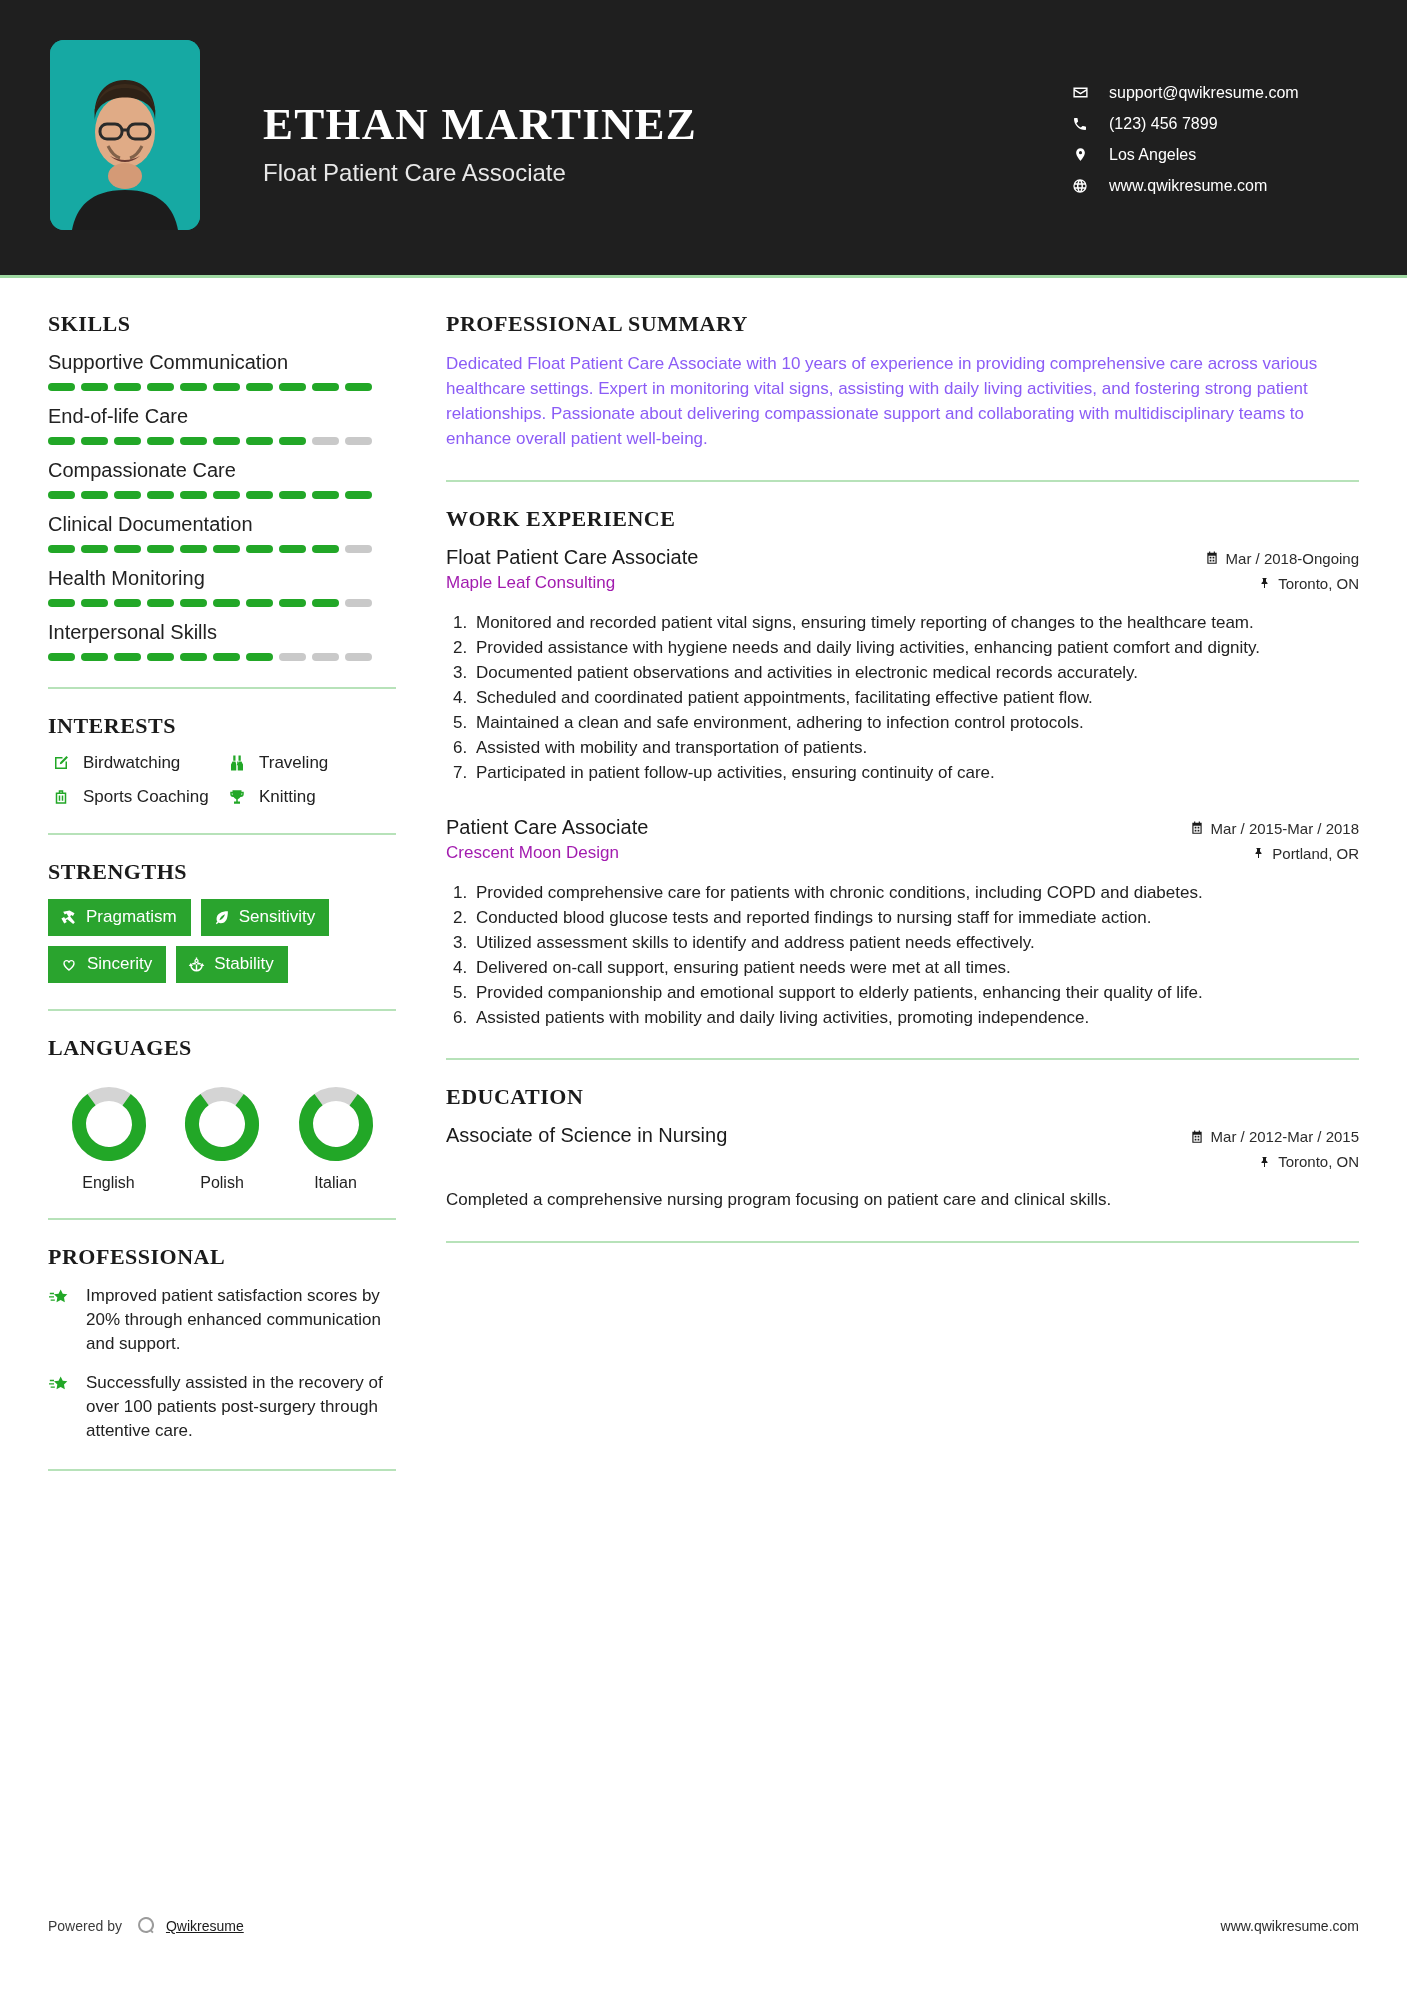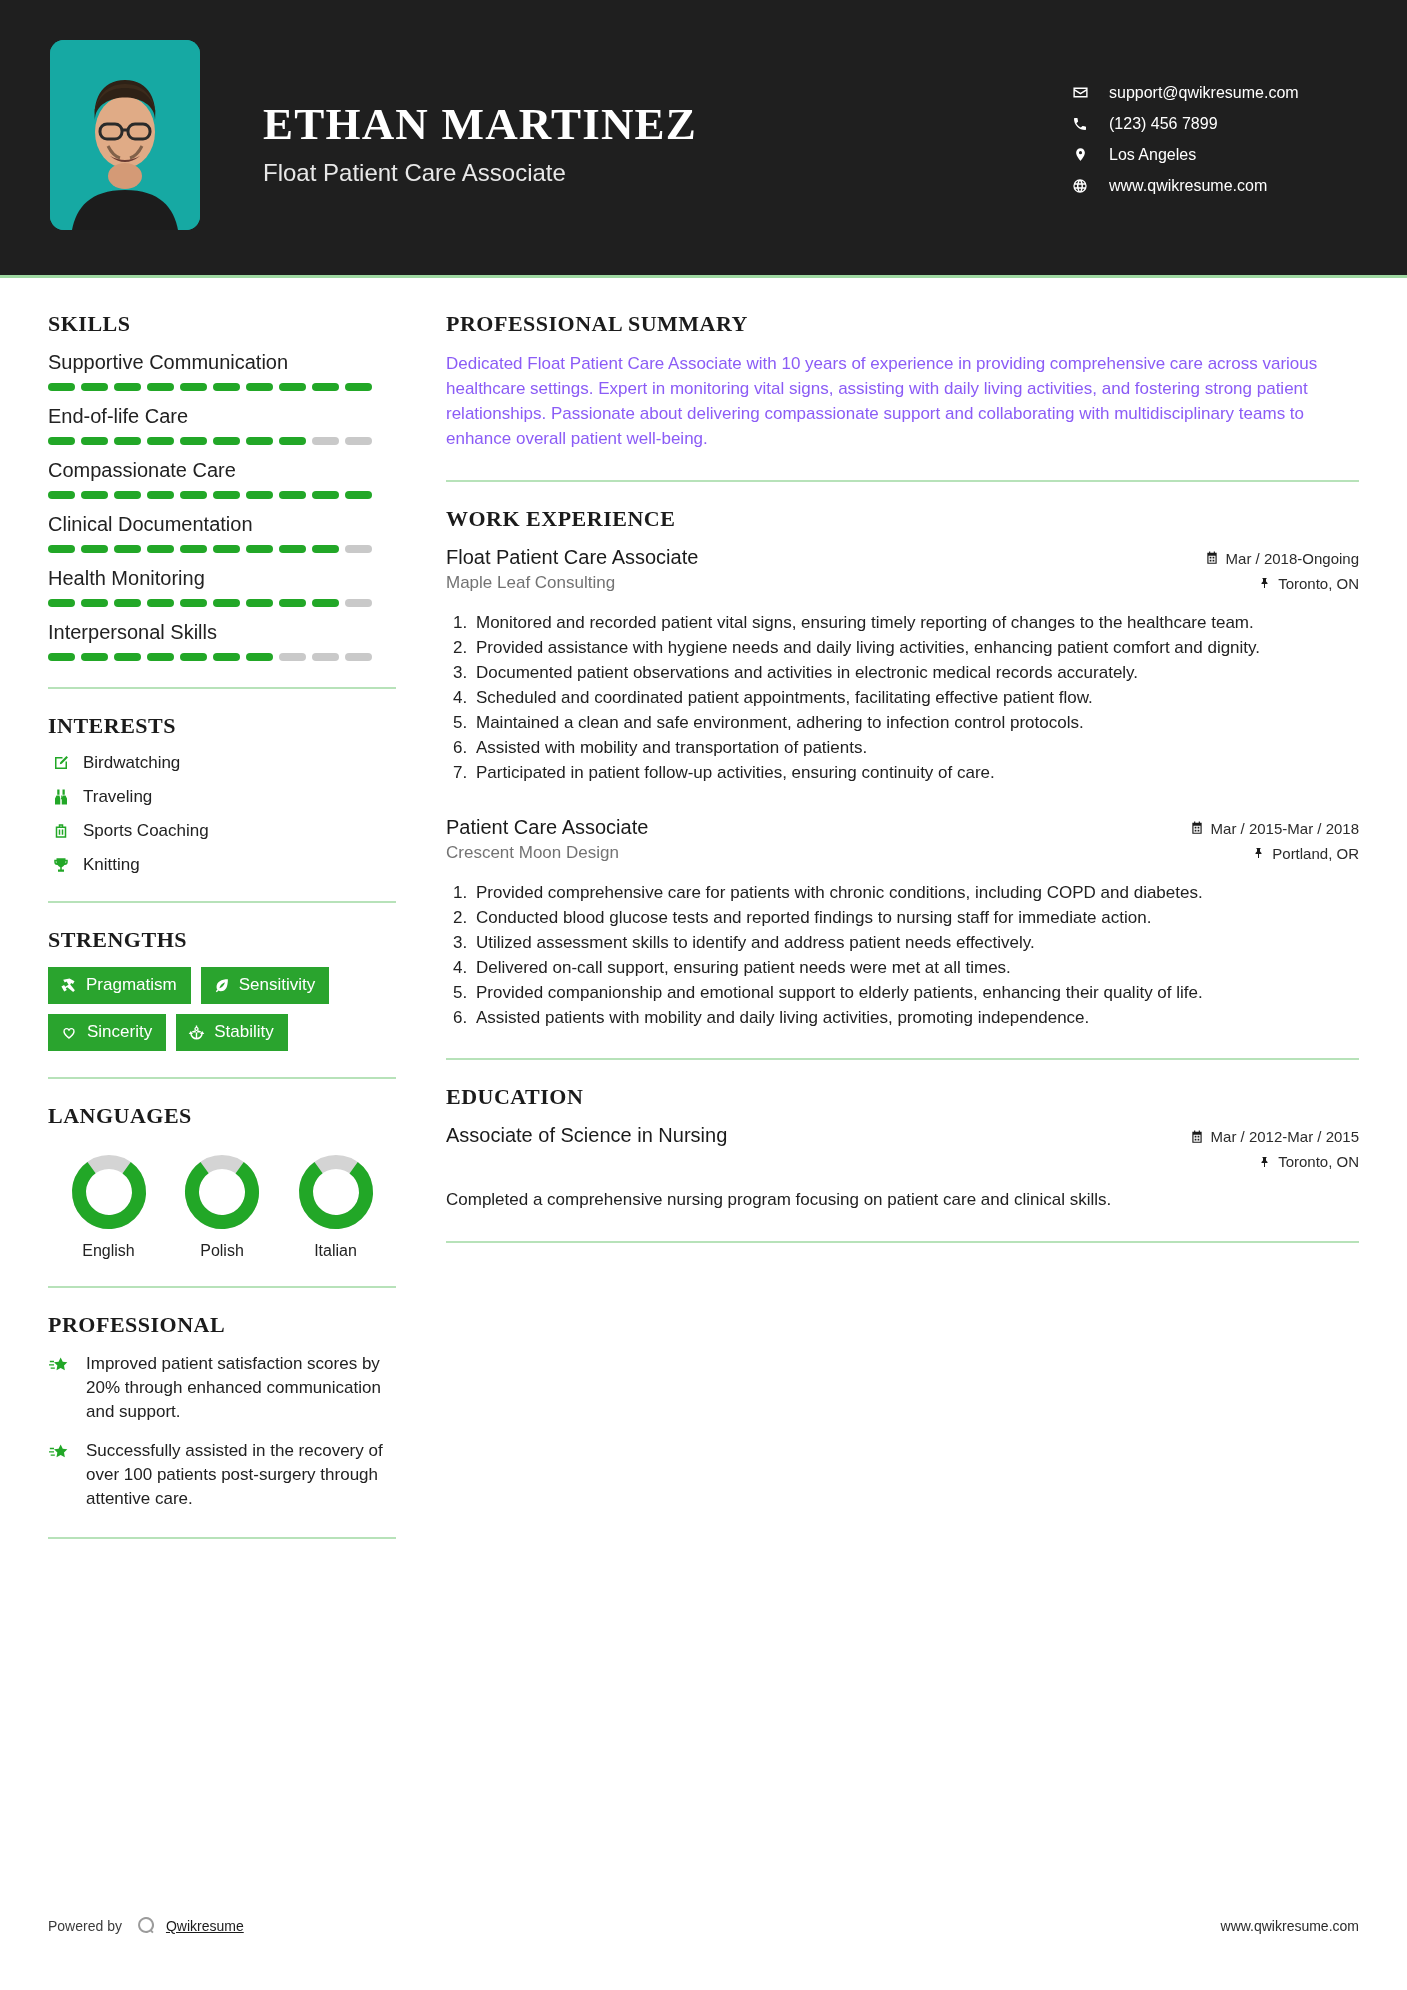--- a/index.html
+++ b/index.html
@@ -118,21 +118,21 @@
     width: 27px;
     height: 8px;
     border-radius: 5px;
     background: #c9c9c9;
   }
   .dash.on { background: #22a727; }
 
   
   .interests-grid {
     display: grid;
-    grid-template-columns: 1fr;
+    grid-template-columns: 1fr 1fr;
     row-gap: 14px;
     column-gap: 4px;
   }
   .interest {
     display: flex;
     align-items: center;
     font-size: 17px;
     color: #222222;
   }
   .interest .ic {
@@ -208,21 +208,21 @@
     align-items: flex-start;
   }
   .entry-left { flex: 1; padding-right: 16px; }
   .entry-role {
     font-size: 20px;
     color: #1b1b1b;
     margin-bottom: 4px;
   }
   .entry-org {
     font-size: 17px;
-    color: #737373;
+    color: #a21caf;
   }
   .entry-right {
     text-align: right;
     flex: 0 0 auto;
     padding-top: 4px;
   }
   .meta-row {
     display: flex;
     align-items: center;
     justify-content: flex-end;

